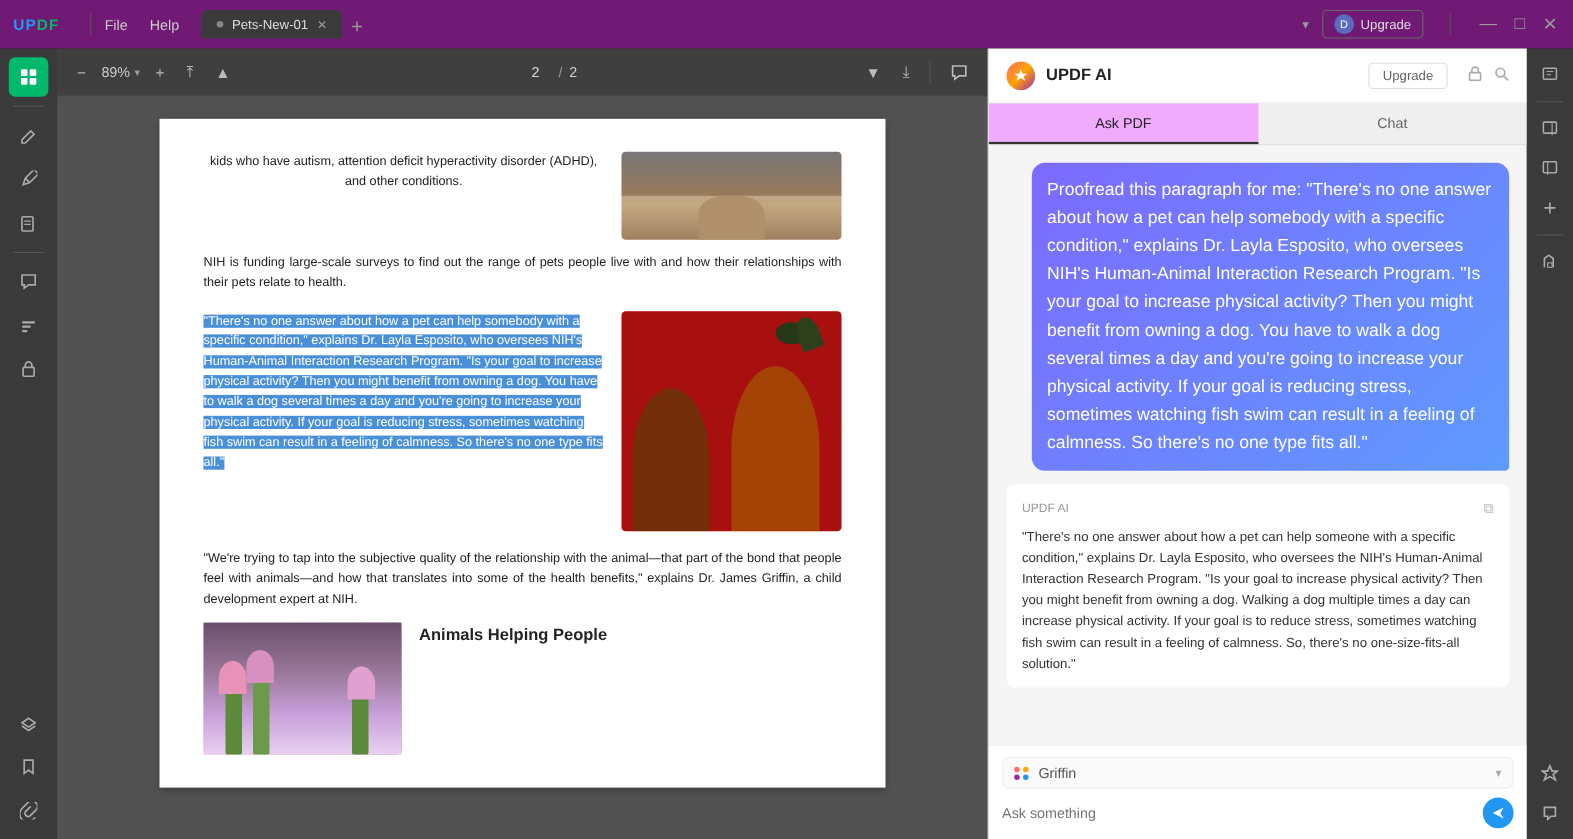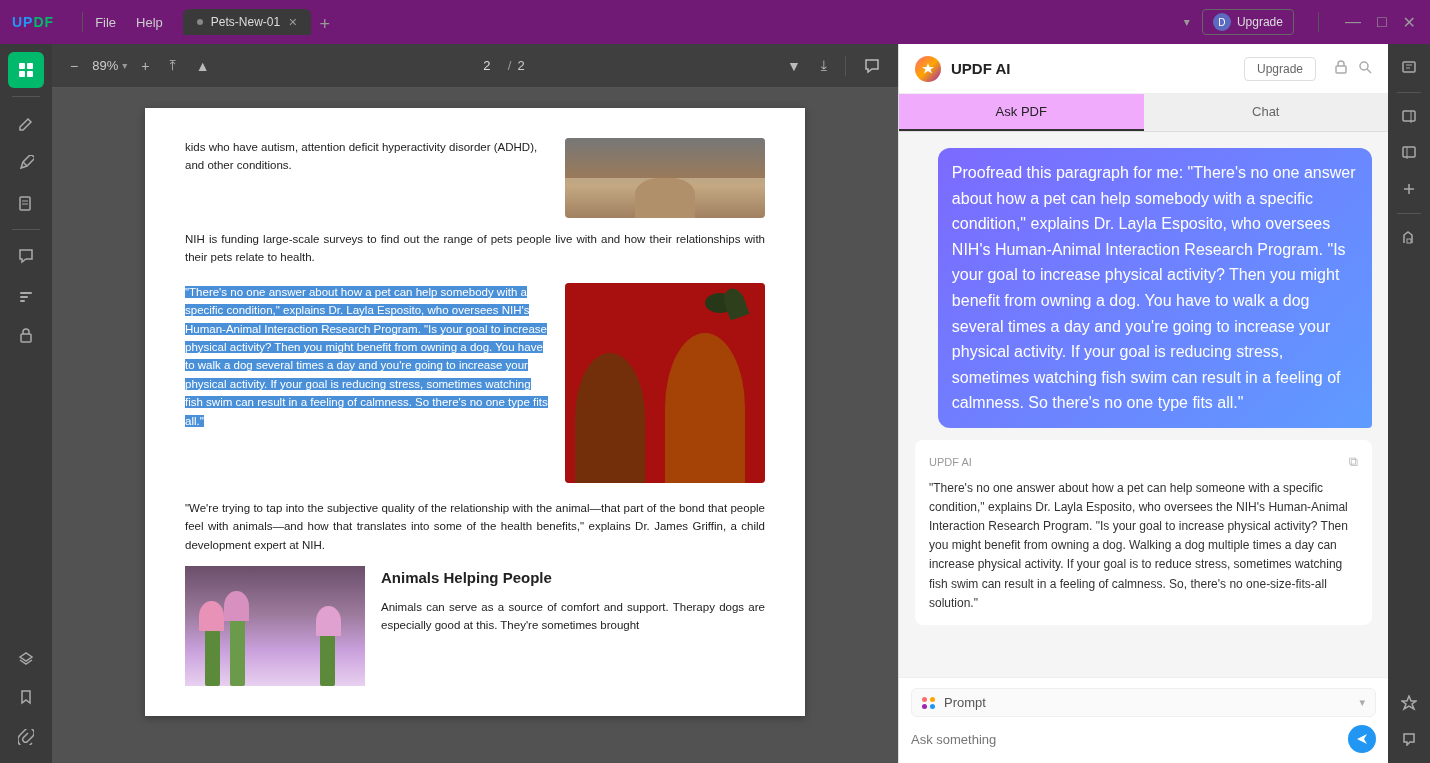--- a/index.html
+++ b/index.html
@@ -585,21 +585,21 @@
       <div class="tool-btn">
         <svg width="16" height="16" viewBox="0 0 16 16">
             <path d="M2 2h12v9H8l-4 3V11H2z" fill="none" stroke="#bbb" stroke-width="1.5"></path>
           </svg>
       </div>
     </div>
 
     <div class="pdf-content">
       <div class="pdf-page">
 
-        <div style="display:flex;gap:16px;margin-bottom:12px;">
+        <div style="display:flex;gap:16px;margin-bottom:12px;text-align:center;">
           <div style="flex:1;">
             <p>kids who have autism, attention deficit hyperactivity disorder (ADHD), and other conditions.</p>
           </div>
           <div>
             <div style="width:200px;height:80px;background:linear-gradient(180deg,#999 0%,#c4a882 60%,#a08060 100%);border-radius:4px;overflow:hidden;position:relative;">
               <div style="position:absolute;top:0;left:0;right:0;height:50%;background:linear-gradient(180deg,#777 0%,#9a7a5a 100%);"></div>
               <div style="position:absolute;bottom:0;left:50%;transform:translateX(-50%);width:60px;height:40px;background:#b0906a;border-radius:40% 40% 0 0;"></div>
             </div>
           </div>
         </div>
@@ -631,21 +631,20 @@
               <div style="position:absolute;bottom:0;left:20px;width:15px;height:70px;background:#5a8a3a;border-radius:2px;"></div>
               <div style="position:absolute;bottom:55px;left:14px;width:25px;height:30px;background:#e892b8;border-radius:50% 50% 0 0;"></div>
               <div style="position:absolute;bottom:0;left:45px;width:15px;height:80px;background:#6a9a4a;border-radius:2px;"></div>
               <div style="position:absolute;bottom:65px;left:39px;width:25px;height:30px;background:#d890c0;border-radius:50% 50% 0 0;"></div>
               <div style="position:absolute;bottom:0;right:30px;width:15px;height:65px;background:#5a8a3a;border-radius:2px;"></div>
               <div style="position:absolute;bottom:50px;right:24px;width:25px;height:30px;background:#e0a0d0;border-radius:50% 50% 0 0;"></div>
             </div>
           </div>
           <div style="flex:1;">
             <p class="section-title">Animals Helping People</p>
-            <p class="section-text">Animals can serve as a source of comfort and support. Therapy dogs are especially good at this. They're sometimes brought</p>
           </div>
         </div>
       </div>
     </div>
   </div>
 
   <div class="ai-panel">
 
     <div class="ai-header">
       <div class="ai-logo">
@@ -692,21 +691,21 @@
     </div>
 
     <div class="ai-prompt-area">
       <div class="prompt-selector">
         <div class="prompt-dots">
           <div class="prompt-dot" style="background:#ff6b6b;"></div>
           <div class="prompt-dot" style="background:#ffa500;"></div>
           <div class="prompt-dot" style="background:#9c27b0;"></div>
           <div class="prompt-dot" style="background:#2196f3;"></div>
         </div>
-        <span class="prompt-label">Prompt</span>
+        <span class="prompt-label">Griffin</span>
         <span class="prompt-chevron">▾</span>
       </div>
       <div class="ask-input-row">
         <input type="text" class="ask-input" placeholder="Ask something" style="">
         <button class="send-btn">
           <svg width="12" height="12" viewBox="0 0 12 12">
               <path d="M1 6L11 1l-3 5 3 5z" fill="white"></path>
             </svg>
         </button>
       </div>

